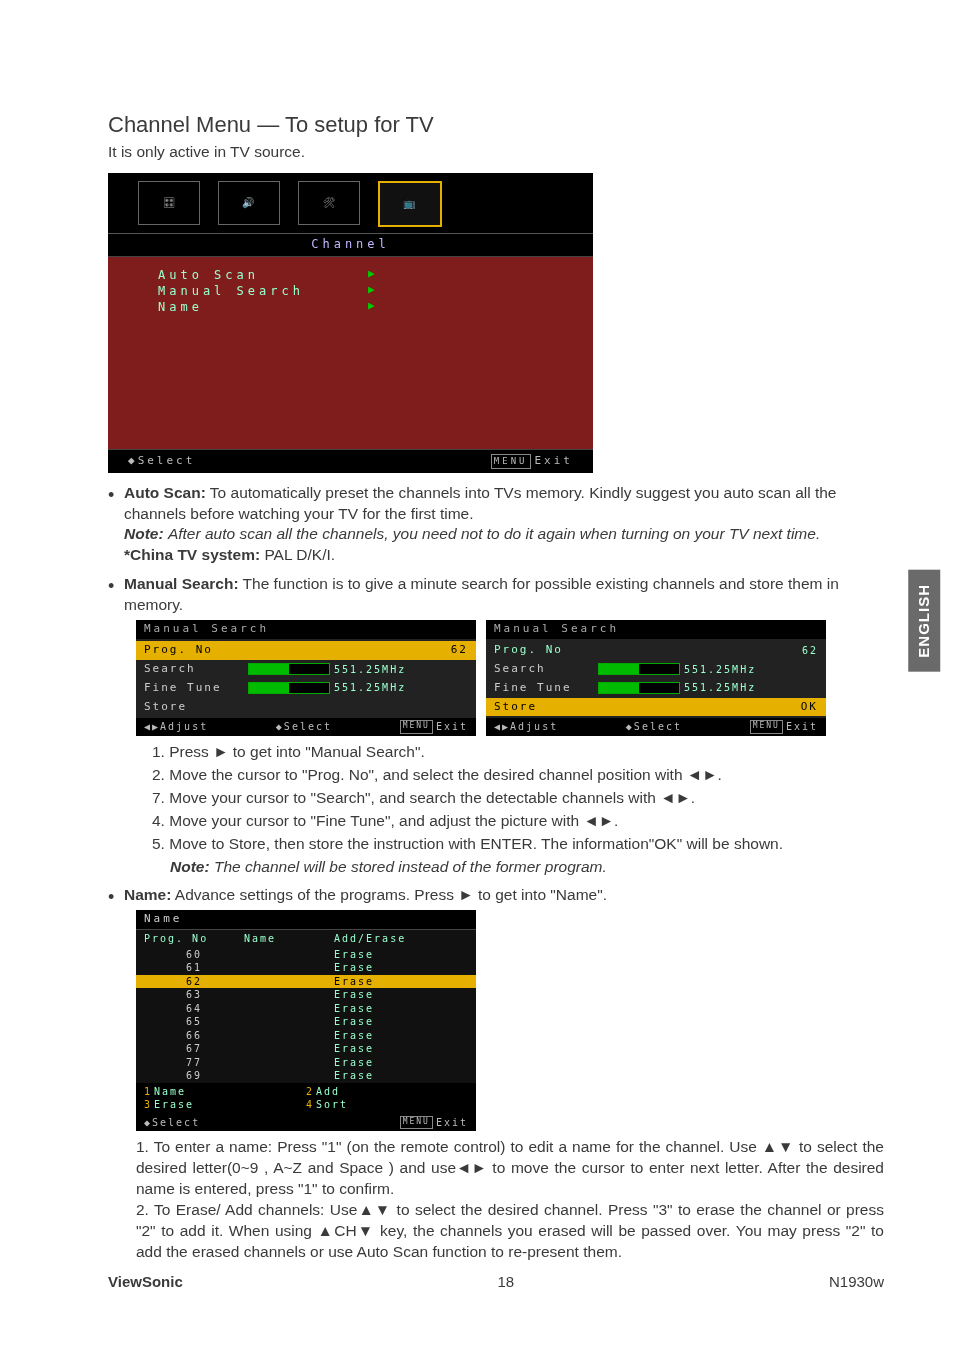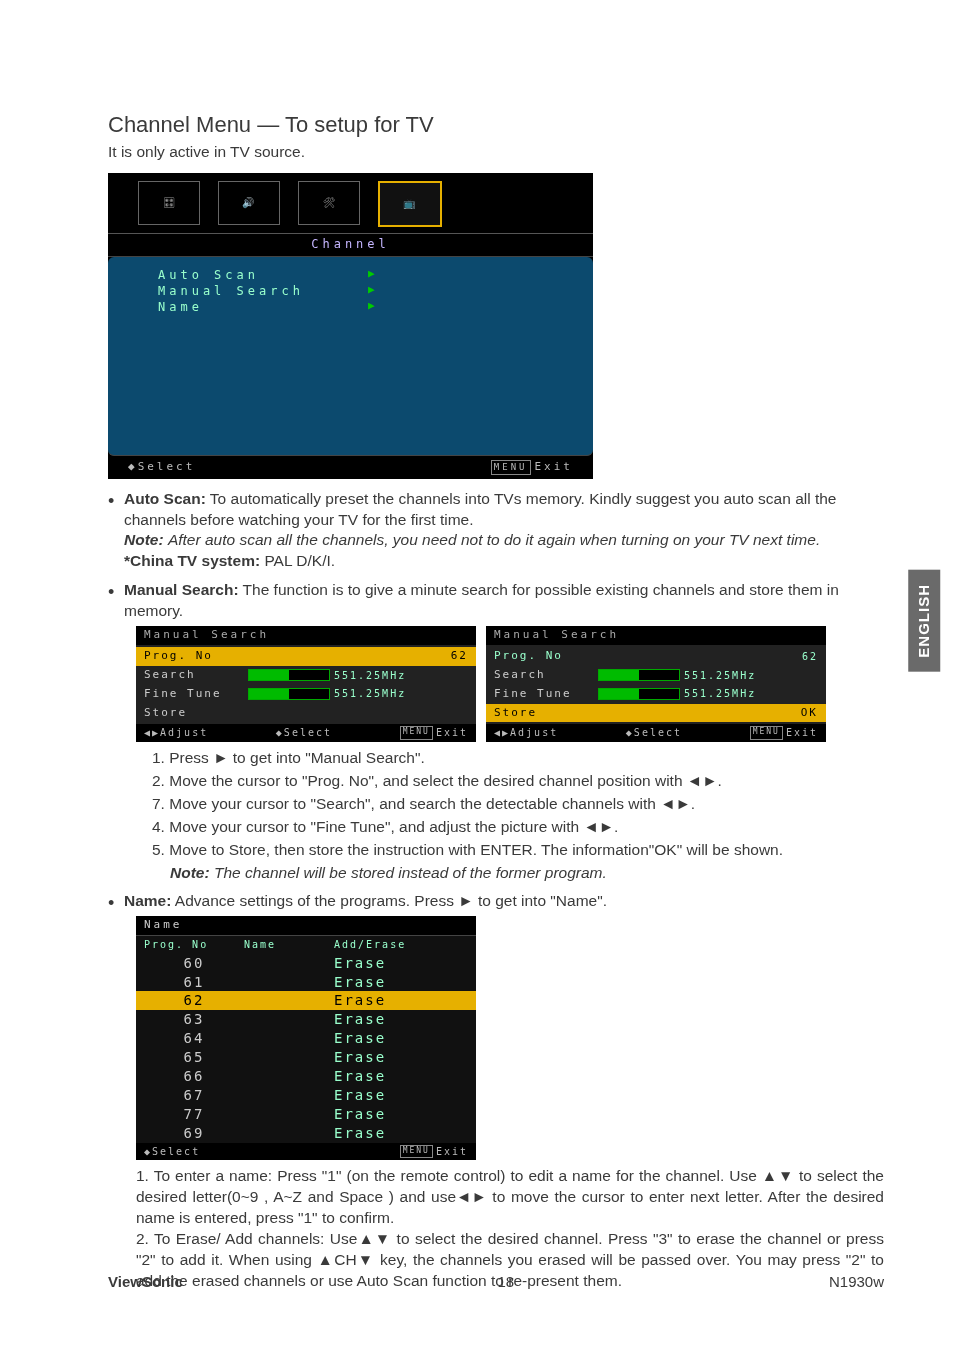--- a/index.html
+++ b/index.html
@@ -47,25 +47,24 @@
     color:#999;
   }
   .tab.sel { border: 2px solid #e6b000; background: #111; color:#fff;}
   .osd-title {
     text-align: center;
     color: #c4b5fd;
     padding: 2px 0 4px 0;
     border-bottom: 1px solid #444;
   }
   .osd-body {
-    background:#0c4a6e;
-    padding: 10px 0 8px 50px;
+    background:#7f1d1d;
+    padding: 10px 0 2px 50px;
     min-height: 180px;
     border-bottom: 1px solid #444;
-    border-radius: 6px;
   }
   .osd-row { display:flex; gap:20px; }
   .osd-label { width: 190px; color:#9fc; }
   .osd-arrow { color:#0c0; }
   .osd-footer {
     display:flex;
     padding: 4px 20px;
     color:#bbb;
     font-size:11px;
     letter-spacing:3px;
@@ -106,21 +105,21 @@
     color:#ccc;
     font-family:"Lucida Console", monospace;
     letter-spacing:2px;
     font-size:11px;
     margin:4px 0 6px 12px;
   }
   .name-osd .hdr{background:#000;padding:2px 8px;letter-spacing:3px}
   .name-osd .cols{display:flex;padding:2px 8px;color:#9fc;font-size:10px;border-top:1px solid #444}
   .name-osd .cols span:nth-child(1){width:100px}
   .name-osd .cols span:nth-child(2){width:90px}
-  .name-osd .r{display:flex;padding:0 8px;font-size:14px}
+  .name-osd .r{display:flex;padding:0 8px;font-size:10px}
   .name-osd .r span:nth-child(1){width:100px;text-align:center}
   .name-osd .r span:nth-child(2){width:90px}
   .name-osd .r span:nth-child(3){color:#9fc}
   .name-osd .r.sel{background:#e6b000;color:#000}
   .name-osd .r.sel span{color:#000}
   .name-osd .cmds{display:flex;flex-wrap:wrap;padding:2px 8px;font-size:10px;background:#000;color:#9fc}
   .name-osd .cmds span{width:50%}
   .name-osd .cmds .n{color:#e6b000;margin-right:2px}
   .name-osd .ftr{display:flex;background:#000;color:#bbb;padding:2px 8px;font-size:10px}
   .name-osd .ftr .sp{flex:1}
@@ -357,20 +356,26 @@
               <span>77</span>
               <span></span>
               <span>Erase</span>
             </div>
             <div class="r">
               <span>69</span>
               <span></span>
               <span>Erase</span>
             </div>
           </div>
+        <div class="cmds" id="name-cmds">
+            <span><span class="n">1</span>Name</span>
+            <span><span class="n">2</span>Add</span>
+            <span><span class="n">3</span>Erase</span>
+            <span><span class="n">4</span>Sort</span>
+          </div>
         <div class="ftr">
           <span>◆</span>
           <span>Select</span>
           <span class="sp"></span>
           <span class="tag">MENU</span>
           <span>Exit</span>
         </div>
       </div>
 
       <div class="name-instr">1. To enter a name: Press "1" (on the remote control) to edit a name for the channel. Use ▲▼ to select the desired letter(0~9 , A~Z and Space ) and use◄► to move the cursor to enter next letter. After the desired name is entered, press "1"  to confirm.</div>

